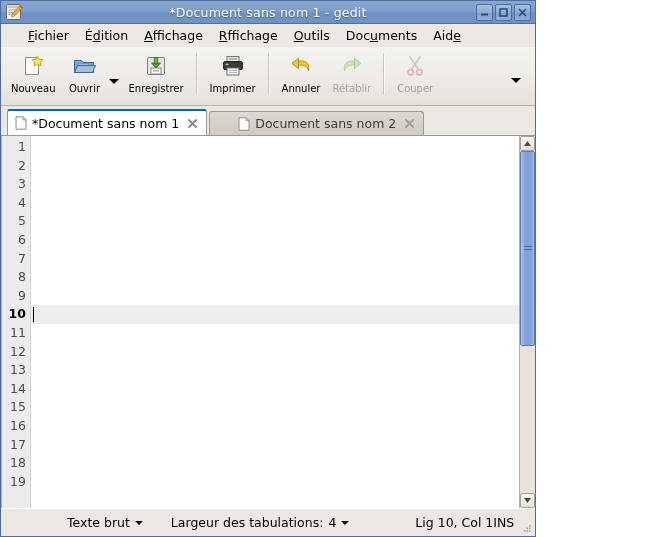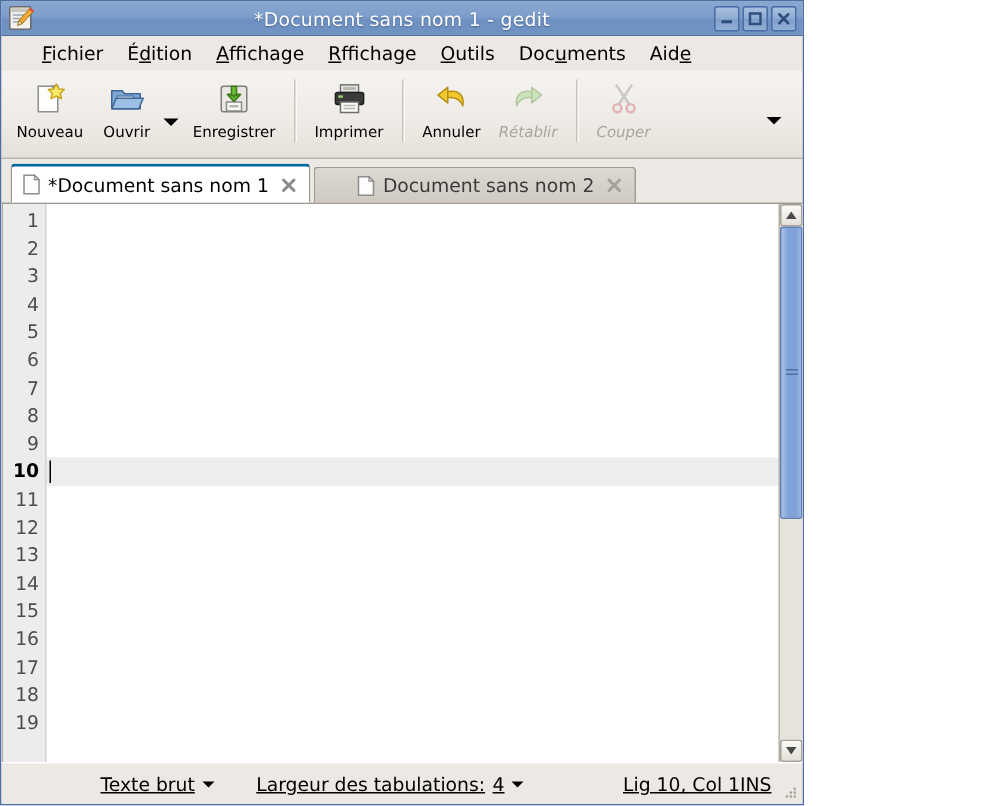--- a/index.html
+++ b/index.html
@@ -114,21 +114,21 @@
     width: 26px; height: 26px;
     display: flex; align-items: center; justify-content: center;
     margin-bottom: 2px;
   }
   .tb-label {
     font-size: 10px;
     color: #000;
     white-space: nowrap;
     line-height: 15px;
   }
-  .tb-btn.disabled .tb-label { color: #a9a59e; font-style: italic; }
+  .tb-btn.disabled .tb-label { color: #a9a59e; }
   .tb-btn.disabled .tb-ico { opacity: .38; }
   .tb-sep {
     width: 1px;
     height: 42px;
     margin: 2px 6px 0 6px;
     background: #c9c4bb;
     border-right: 1px solid #fbfaf8;
   }
   .tb-dropdown {
     align-self: flex-start;
@@ -324,21 +324,21 @@
     background: #ece9e4;
     border-top: 1px solid #ffffff;
     display: flex;
     align-items: center;
     box-sizing: border-box;
     font-size: 12.5px;
     color: #000;
     position: relative;
     padding-left: 0;
   }
-  .sb-item { display: flex; align-items: center; gap: 5px; white-space: nowrap; text-decoration: underline; }
+  .sb-item { display: flex; align-items: center; gap: 5px; white-space: nowrap; }
   .sb-lang { margin-left: 66px; }
   .sb-tabs { margin-left: 28px; }
   .sb-pos { margin-left: 66px; }
   .sb-ins { }
   .resize-grip {
     position: absolute;
     right: 3px; bottom: 3px;
     width: 11px; height: 11px;
   }
 </style>

